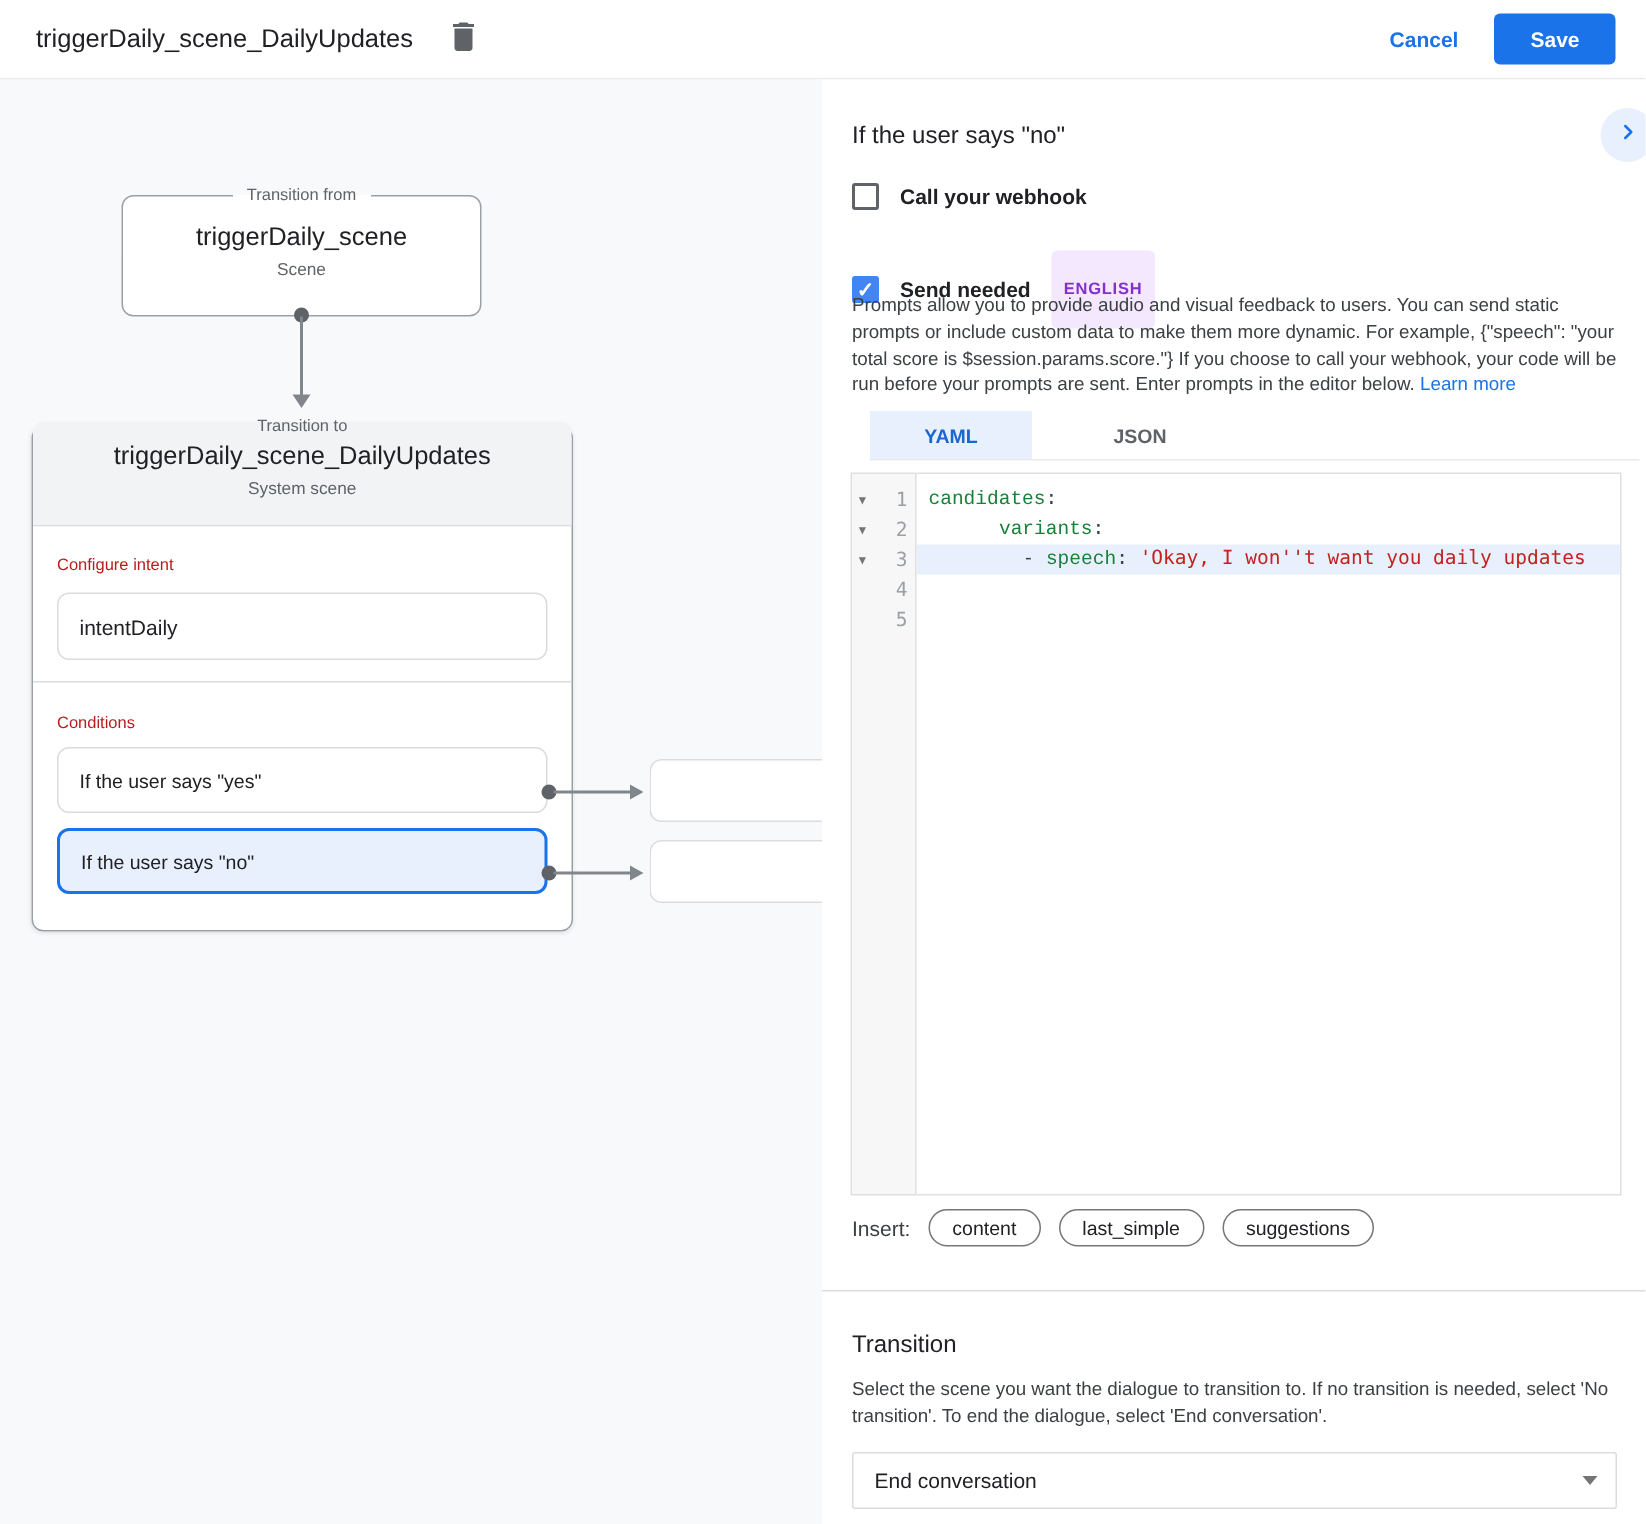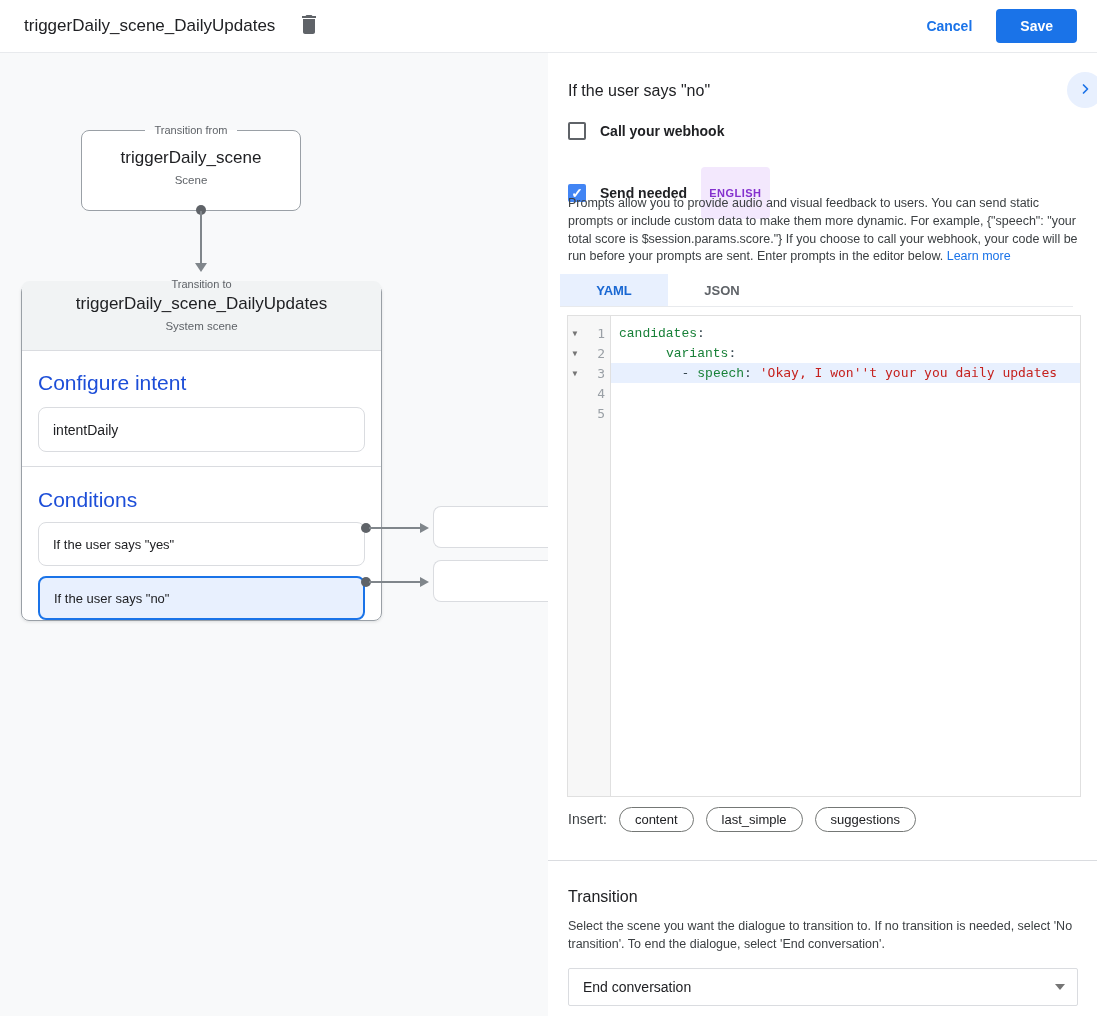--- a/index.html
+++ b/index.html
@@ -16,27 +16,27 @@
 
   .main { flex:1; display:flex; min-height:0; }
 
   
   .canvas { width:548px; flex:0 0 548px; background:#f8f9fa; position:relative; overflow:hidden; }
   fieldset.node { position:absolute; border:1px solid #9aa0a6; border-radius:8px; background:#fff; }
   fieldset.node legend { margin:0 auto; padding:0 10px; font-size:11px; color:#5f6368; text-align:center; }
   .node-title { font-size:17px; color:#202124; text-align:center; }
   .node-sub { font-size:11.5px; color:#5f6368; text-align:center; margin-top:6px; }
 
-  .tf-node { left:81px; top:71px; width:220px; height:87px; }
+  .tf-node { left:81px; top:71px; width:240px; height:87px; }
   .tf-node .node-title { margin-top:12px; }
 
   .tt-node { left:21px; top:225px; width:361px; height:343px; padding:0; background:#fff; box-shadow:0 1px 3px rgba(60,64,67,.15); }
   .tt-header { background:#f1f3f4; border-bottom:1px solid #dadce0; border-radius:7px 7px 0 0; height:70px; padding-top:13px; margin-top:-9px; }
   .tt-body { padding:0 16px; }
-  .section-label { font-size:21px; color:#1d4ed8; }
+  .section-label { font-size:11px; color:#b91c1c; }
   .intent-box { margin-top:12px; height:45px; border:1px solid #dadce0; border-radius:8px; background:#fff; display:flex; align-items:center; padding-left:14px; font-size:14px; color:#202124; }
   .tt-divider { border-top:1px solid #dadce0; margin:14px -16px 0 -16px; }
   .cond-box { height:44px; border:1px solid #dadce0; border-radius:8px; background:#fff; display:flex; align-items:center; padding-left:14px; font-size:13px; color:#202124; margin-top:10px; position:relative; cursor:pointer; }
   .cond-box.selected { background:#e8f0fe; border:2px solid #1a73e8; }
 
   .dot { position:absolute; width:10px; height:10px; border-radius:50%; background:#5f6368; }
   .vline { position:absolute; width:2px; background:#80868b; }
   .hline { position:absolute; height:2px; background:#80868b; }
   .arrow-down { position:absolute; width:0; height:0; border-left:6px solid transparent; border-right:6px solid transparent; border-top:9px solid #80868b; }
   .arrow-right { position:absolute; width:0; height:0; border-top:5px solid transparent; border-bottom:5px solid transparent; border-left:9px solid #80868b; }
@@ -50,21 +50,21 @@
   .check-row { position:absolute; left:20px; display:flex; align-items:center; }
   .check-row .cbx { width:18px; height:18px; border-radius:2px; flex:0 0 18px; }
   .cbx.unchecked { border:2px solid #5f6368; background:#fff; }
   .cbx.checked { background:#4285f4; color:#fff; font-size:14px; line-height:18px; text-align:center; font-weight:bold; }
   .check-label { margin-left:14px; font-size:14px; font-weight:bold; color:#202124; }
   .lang-badge { margin-left:14px; background:#f3e8fd; color:#8430ce; font-size:11px; font-weight:bold; letter-spacing:.5px; padding:20px 8px; border-radius:4px; }
 
   .desc { position:absolute; left:20px; top:142px; width:515px; font-size:12.5px; line-height:1.42; color:#3c4043; }
   .link { color:#1a73e8; cursor:pointer; }
 
-  .tabs { position:absolute; left:12px; top:221px; width:513px; height:33px; display:flex; border-bottom:1px solid #e8eaed; }
+  .tabs { position:absolute; left:32px; top:221px; width:513px; height:33px; display:flex; border-bottom:1px solid #e8eaed;gap:18px; }
   .tab { width:108px; height:32px; display:flex; align-items:center; justify-content:center; font-size:13px; font-weight:bold; cursor:pointer; color:#5f6368; }
   .tab.active { background:#e8f0fe; color:#1967d2; }
 
   .editor { position:absolute; left:19px; top:262px; width:514px; height:482px; border:1px solid #e0e0e0; display:flex; font-family:"DejaVu Sans Mono","Liberation Mono",monospace; font-size:13px; }
   .gutter { width:43px; flex:0 0 43px; background:#f7f7f7; border-right:1px solid #e0e0e0; padding-top:7px; }
   .gutter-row { height:20px; display:flex; align-items:center; }
   .fold { width:14px; font-size:8px; color:#757575; text-align:center; }
   .lnum { flex:1; text-align:right; padding-right:5px; color:#9aa0a6; }
   .code { flex:1; overflow:hidden; padding-top:7px; }
   .code-row { height:20px; line-height:20px; white-space:pre; padding-left:8px; }
@@ -193,21 +193,21 @@
               <span class="lnum">4</span>
             </div>
             <div class="gutter-row">
               <span class="fold"></span>
               <span class="lnum">5</span>
             </div>
           </div>
         <div class="code" id="editor-code">
             <div class="code-row"><span class="tok-key">candidates</span><span class="tok-p">:</span></div>
             <div class="code-row"><span class="tok-p">      </span><span class="tok-key">variants</span><span class="tok-p">:</span></div>
-            <div class="code-row hl"><span class="tok-p">        - </span><span class="tok-key">speech</span><span class="tok-p">: </span><span class="tok-str">'Okay, I won''t your you daily updates</span></div>
+            <div class="code-row hl"><span class="tok-p">        - </span><span class="tok-key">speech</span><span class="tok-p">: </span><span class="tok-str">'Okay, I won''t want you daily updates</span></div>
             <div class="code-row"></div>
           </div>
       </div>
 
       <div class="insert-row">
         <span class="insert-label">Insert:</span>
         <span id="chips"><span class="chip">content</span><span class="chip">last_simple</span><span class="chip">suggestions</span></span>
       </div>
 
       <div class="panel-divider"></div>

